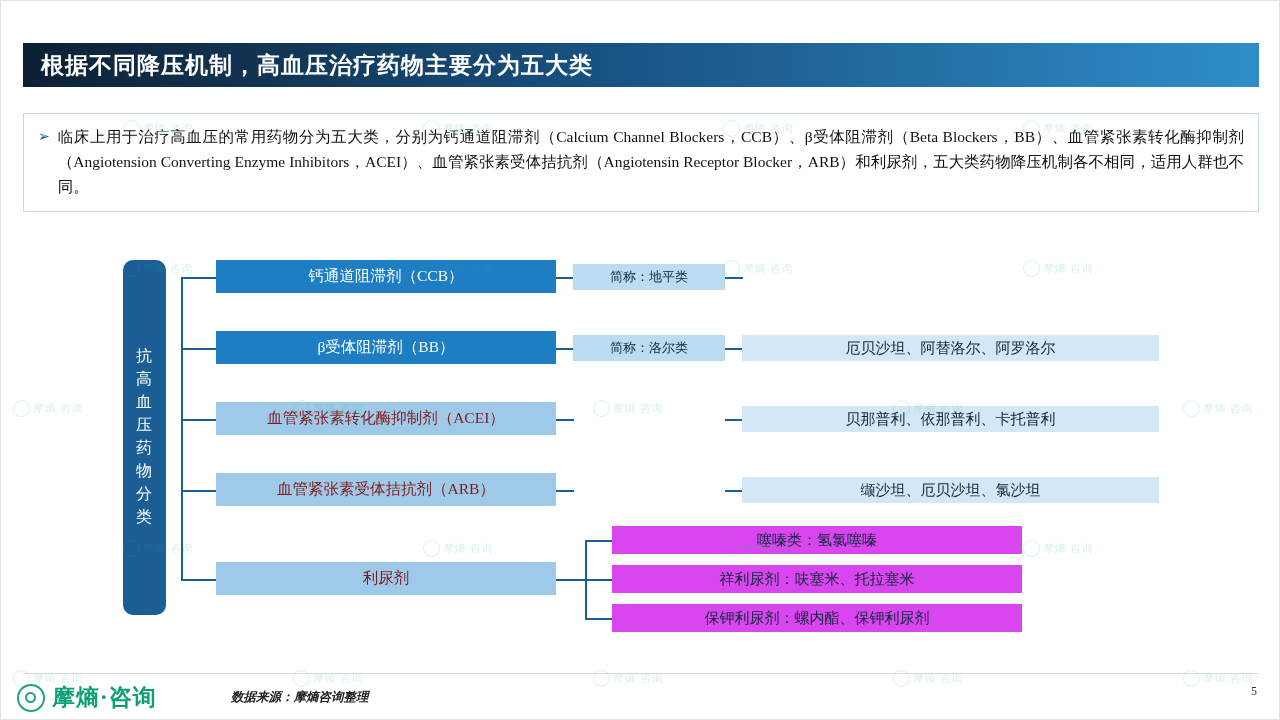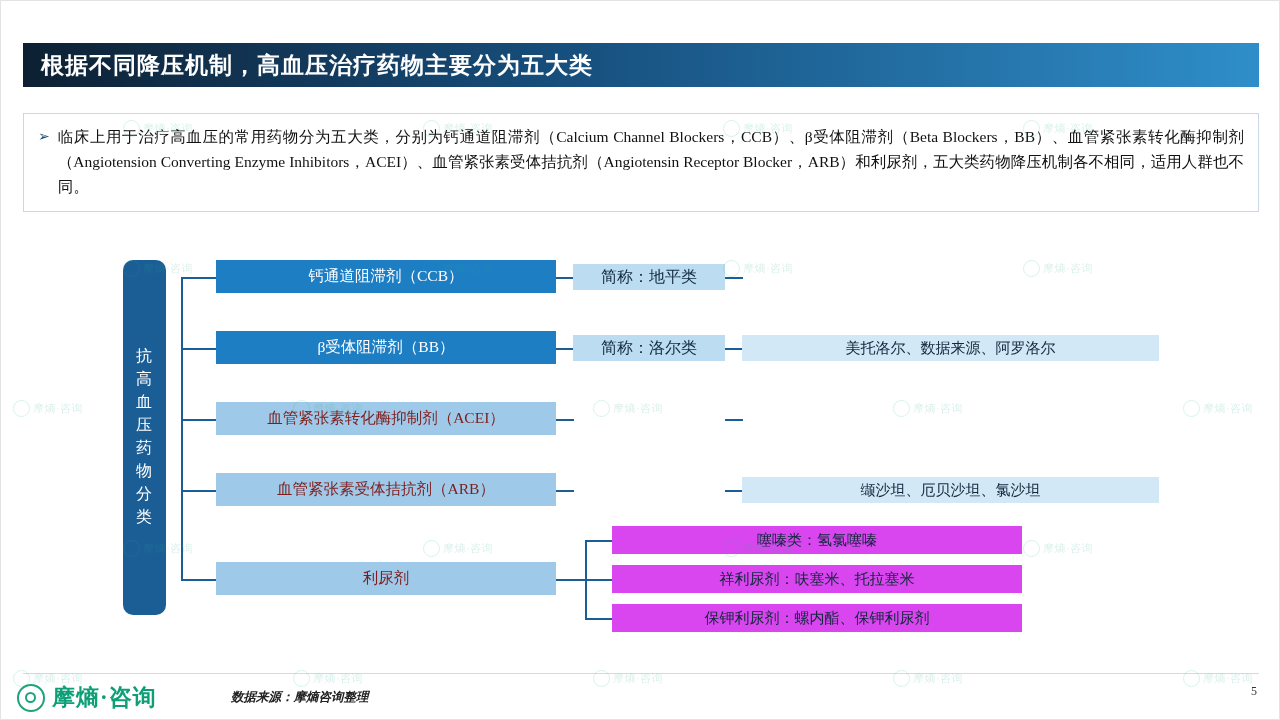--- a/index.html
+++ b/index.html
@@ -119,21 +119,21 @@
   .abbr {
     position: absolute;
     left: 572px;
     width: 152px;
     height: 26px;
     background: #bcdcf1;
     color: #10283c;
     display: flex;
     align-items: center;
     justify-content: center;
-    font-size: 16px;
+    font-size: 13px;
     box-sizing: border-box;
   }
 
   .drugs {
     position: absolute;
     left: 741px;
     width: 417px;
     height: 26px;
     background: #d3e8f7;
     color: #10283c;
@@ -285,29 +285,32 @@
     <div class="conn h" style="left:180px; top:115px; width:36px;"></div>
     <div class="cat dark" style="top:98px;">
       <span>β受体阻滞剂（BB）</span>
     </div>
     <div class="conn h" style="left:555px; top:115px; width:18px;"></div>
     <div class="abbr" style="top:102px;">
       <span>简称：洛尔类</span>
     </div>
     <div class="conn h" style="left:724px; top:115px; width:18px;"></div>
     <div class="drugs" style="top:102px;">
-      <span>美托洛尔、数据来源、阿罗洛尔</span>
+      <span>厄贝沙坦、阿替洛尔、阿罗洛尔</span>
     </div>
 
     <div class="conn h" style="left:180px; top:186px; width:36px;"></div>
     <div class="cat light" style="top:169px;">
       <span>血管紧张素转化酶抑制剂（ACEI）</span>
     </div>
     <div class="conn h" style="left:555px; top:186px; width:18px;"></div>
     <div class="conn h" style="left:724px; top:186px; width:18px;"></div>
+    <div class="drugs" style="top:173px;">
+      <span>贝那普利、依那普利、卡托普利</span>
+    </div>
 
     <div class="conn h" style="left:180px; top:257px; width:36px;"></div>
     <div class="cat light" style="top:240px;">
       <span>血管紧张素受体拮抗剂（ARB）</span>
     </div>
     <div class="conn h" style="left:555px; top:257px; width:18px;"></div>
     <div class="conn h" style="left:724px; top:257px; width:18px;"></div>
     <div class="drugs" style="top:244px;">
       <span>缬沙坦、厄贝沙坦、氯沙坦</span>
     </div>

